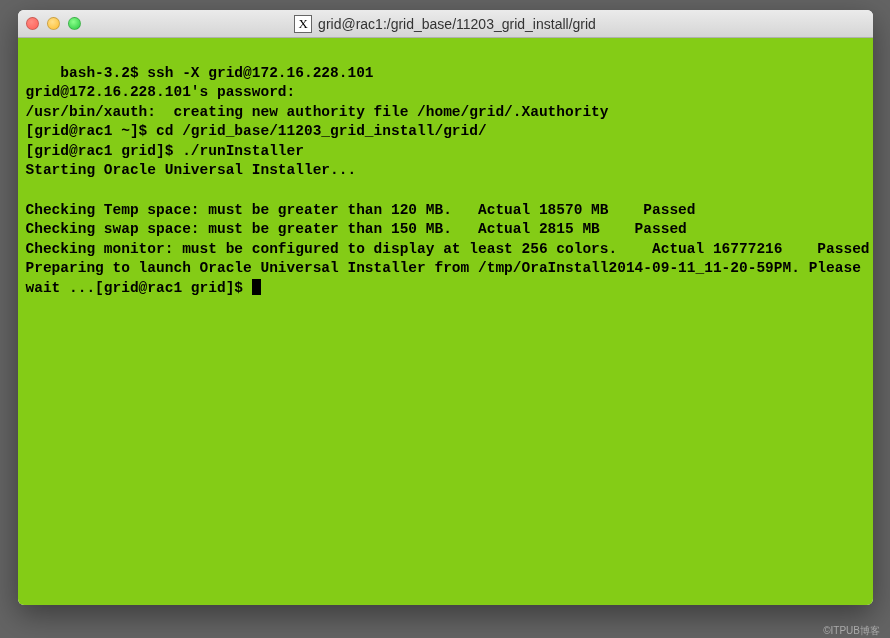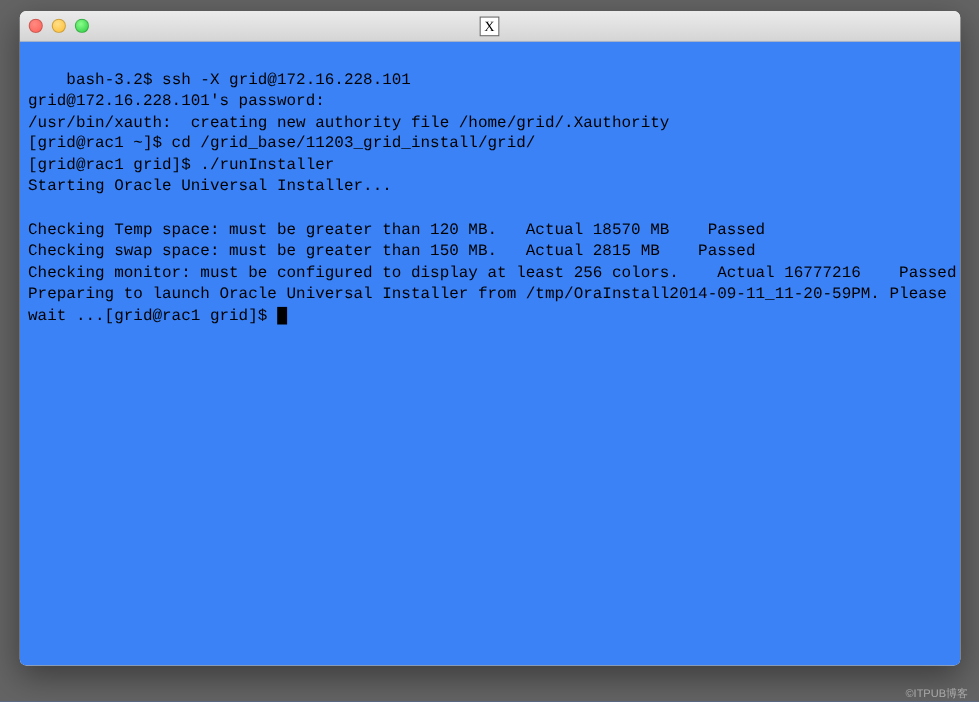--- a/index.html
+++ b/index.html
@@ -72,29 +72,30 @@
       background: #fff;
       line-height: 1;
     }
     .window-title {
       font-size: 14px;
       color: #333;
       font-weight: 400;
     }
     .terminal {
       flex: 1;
-      background: #3b82f6;
+      background: #84cc16;
       padding: 6px 1px 6px 8px;
       font-family: "Menlo", "Monaco", "Courier New", monospace;
       font-size: 14.5px;
       line-height: 1.35;
       color: #000;
       white-space: pre-wrap;
       word-break: break-all;
       position: relative;
+      font-weight: bold;
     }
     .cursor-block {
       display: inline-block;
       width: 9px;
       height: 16px;
       background: #000;
       vertical-align: text-bottom;
       margin-bottom: 1px;
     }
     .resize-grip {
@@ -118,20 +119,21 @@
 
 <div class="window">
   <div class="titlebar">
     <div class="traffic-lights">
       <div class="traffic-light tl-close"></div>
       <div class="traffic-light tl-min"></div>
       <div class="traffic-light tl-max"></div>
     </div>
     <div class="title-wrap">
       <span class="app-icon">X</span>
+      <span class="window-title">grid@rac1:/grid_base/11203_grid_install/grid</span>
     </div>
   </div>
   <div class="terminal">
     <span>bash-3.2$ ssh -X grid@172.16.228.101</span>
 <span>grid@172.16.228.101's password:</span>
 <span>/usr/bin/xauth:  creating new authority file /home/grid/.Xauthority</span>
 <span>[grid@rac1 ~]$ cd /grid_base/11203_grid_install/grid/</span>
 <span>[grid@rac1 grid]$ ./runInstaller</span>
 <span>Starting Oracle Universal Installer...</span>
 <span></span>

